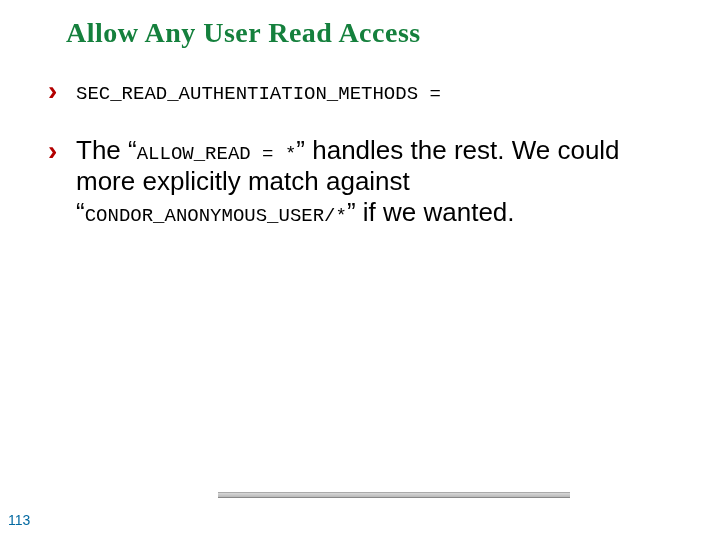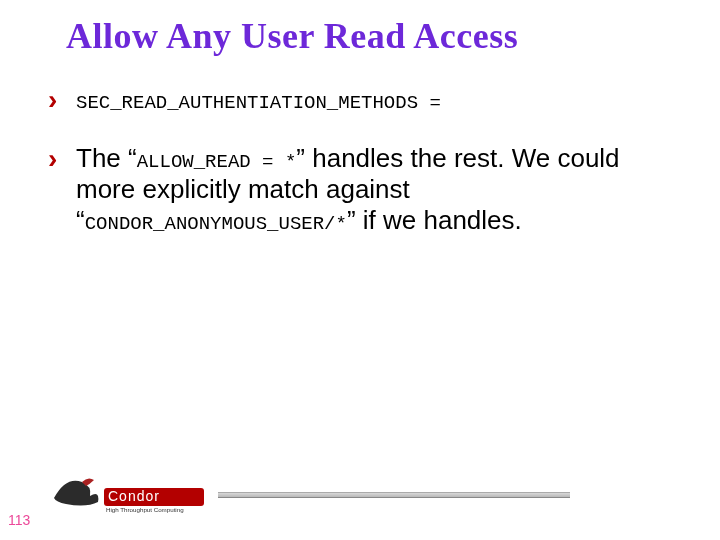--- a/index.html
+++ b/index.html
@@ -1,55 +1,46 @@
 <!DOCTYPE html>
 <html><head>
 <meta charset="utf-8">
 <style>
   html,body{margin:0;padding:0}
   body{width:720px;height:540px;background:#fff;font-family:"Trebuchet MS","Lucida Sans",Verdana,sans-serif;color:#000;position:relative;overflow:hidden}
-  .title{font-family:"Comic Sans MS","Trebuchet MS",cursive;font-weight:bold;color:#6d28d9;font-size:36px;line-height:1.05;margin:18px 0 28px 66px;letter-spacing:.5px}
+  .title{font-family:"Comic Sans MS","Trebuchet MS",cursive;font-weight:bold;color:#15803d;font-size:28px;line-height:1.05;margin:18px 0 28px 66px;letter-spacing:.5px}
   .bullets{margin:0 46px 0 42px}
   .item{position:relative;padding-left:34px;margin-bottom:28px;font-size:26px;line-height:1.2}
   .item .arrow{position:absolute;left:6px;top:2px;color:#b30000;font-weight:bold;font-size:28px;line-height:1}
   .mono{font-family:Liberation Mono, monospace;font-size:19px}
   .footer{position:absolute;left:0;right:0;bottom:20px;height:62px}
-  .pagen{position:absolute;left:8px;bottom:-8px;font-size:14px;color:#ec4899;font-family:Arial,sans-serif}
+  .pagen{position:absolute;left:8px;bottom:-8px;font-size:14px;color:#0369a1;font-family:Arial,sans-serif}
   .condor{position:absolute;left:48px;bottom:4px;width:160px;height:48px}
   .hr{position:absolute;left:218px;bottom:22px;right:150px;height:4px;background:linear-gradient(#d8d8d8,#b8b8b8);border-top:1px solid #aaa;border-bottom:1px solid #888}
   .crest{position:absolute;right:34px;bottom:0;width:96px;height:60px}
   .wordmark{font-family:Georgia,serif;font-size:9px;fill:#333}
 </style>
 </head>
 <body>
 
 <h1 class="title">Allow Any User Read Access</h1>
 
 <div class="bullets">
 
   <div class="item">
     <span class="arrow">›</span>
     <span class="mono">SEC_READ_AUTHENTIATION_METHODS =</span><br>
   </div>
 
   <div class="item">
     <span class="arrow">›</span>
-    <span>The “</span><span class="mono">ALLOW_READ = *</span><span>” handles the rest. We could more explicitly match against “</span><span class="mono">CONDOR_ANONYMOUS_USER/*</span><span>” if we handles.</span>
+    <span>The “</span><span class="mono">ALLOW_READ = *</span><span>” handles the rest. We could more explicitly match against “</span><span class="mono">CONDOR_ANONYMOUS_USER/*</span><span>” if we wanted.</span>
   </div>
 
 </div>
 
 <div class="footer">
   <div class="pagen">113</div>
 
-  <div class="condor">
-    <svg viewBox="0 0 160 48" width="160" height="48">
-      <path d="M6 30 Q18 8 34 14 Q44 18 42 28 Q52 22 50 34 Q38 40 18 36 Q8 34 6 30 Z" fill="#2b2b2b"></path>
-      <path d="M34 14 Q40 8 46 12 Q42 16 38 18 Z" fill="#a22"></path>
-      <rect x="56" y="20" width="100" height="18" rx="3" fill="#b30000"></rect>
-      <text x="60" y="33" font-family="Arial Black,Arial" font-size="14" fill="#fff" letter-spacing="1">Condor</text>
-      <text x="58" y="44" font-family="Arial" font-size="6.2" fill="#333">High Throughput Computing</text>
-    </svg>
-  </div>
 
   <div class="hr"></div>
 
 </div>
 
 </body></html>

